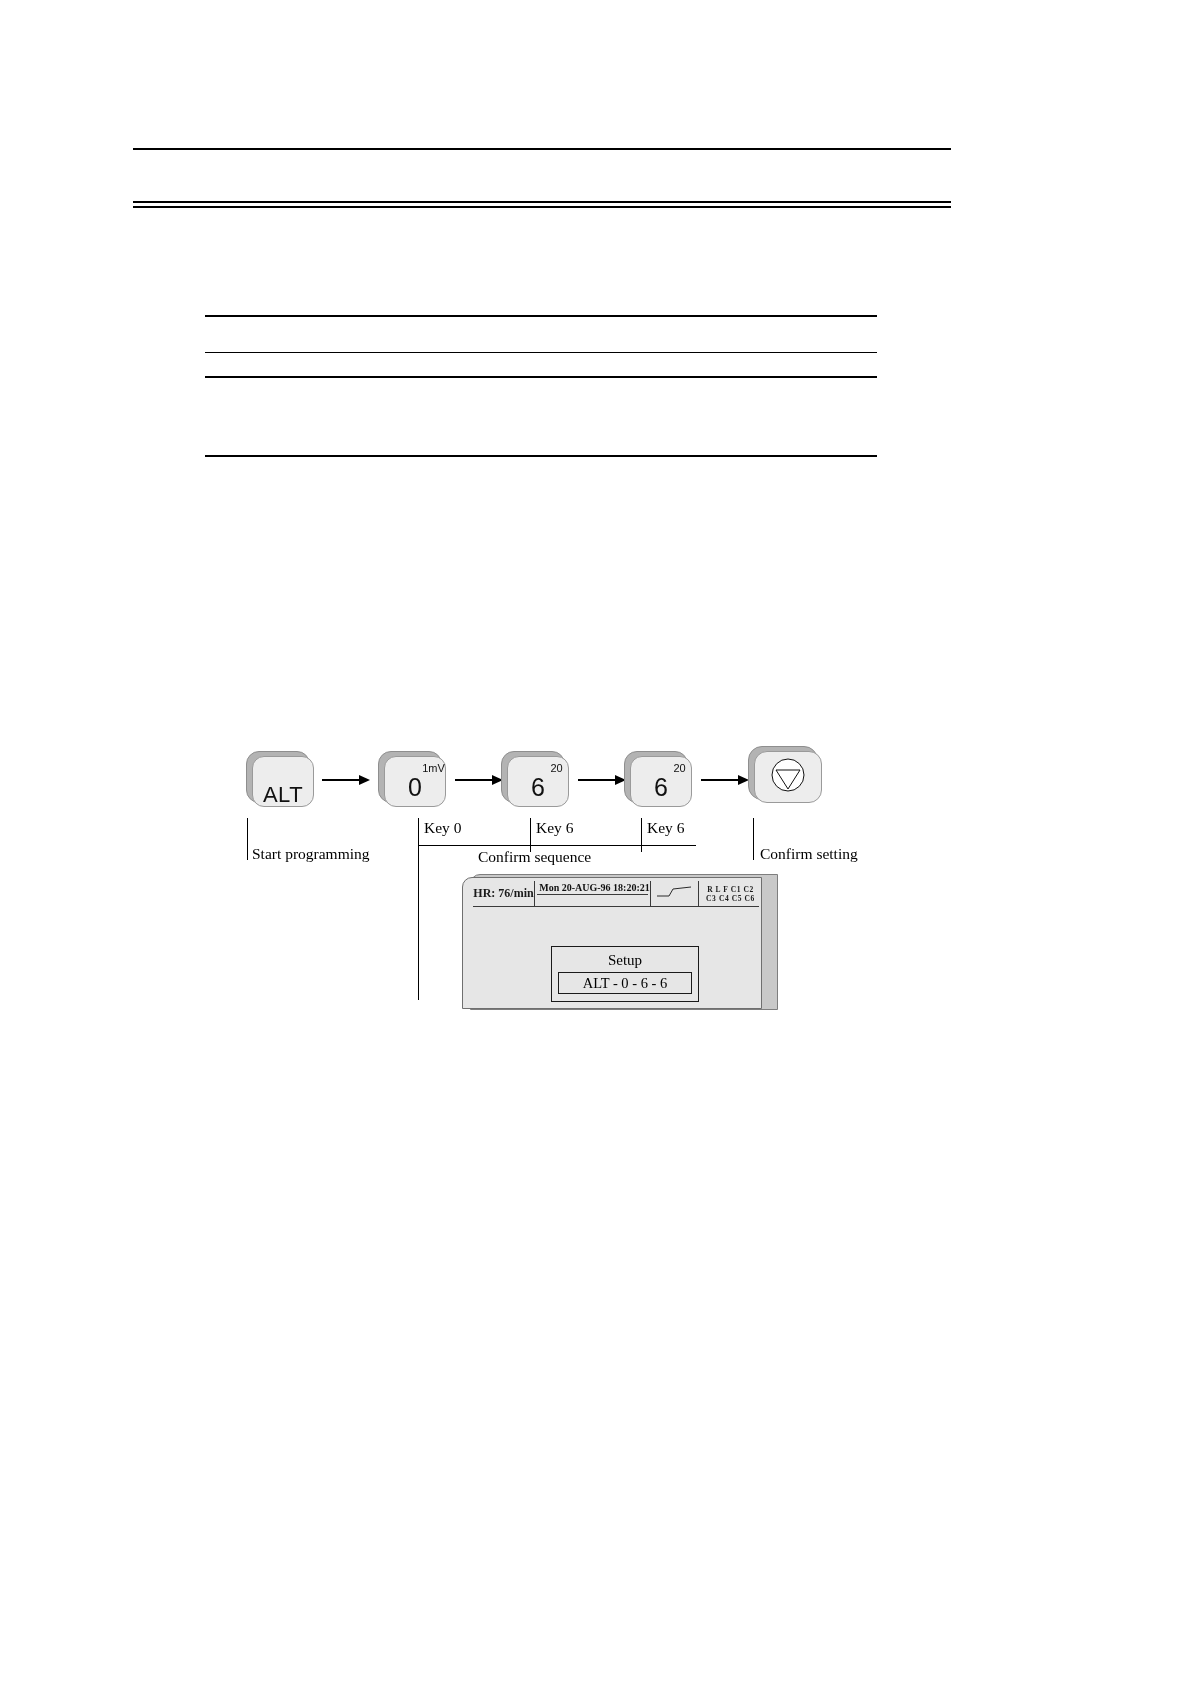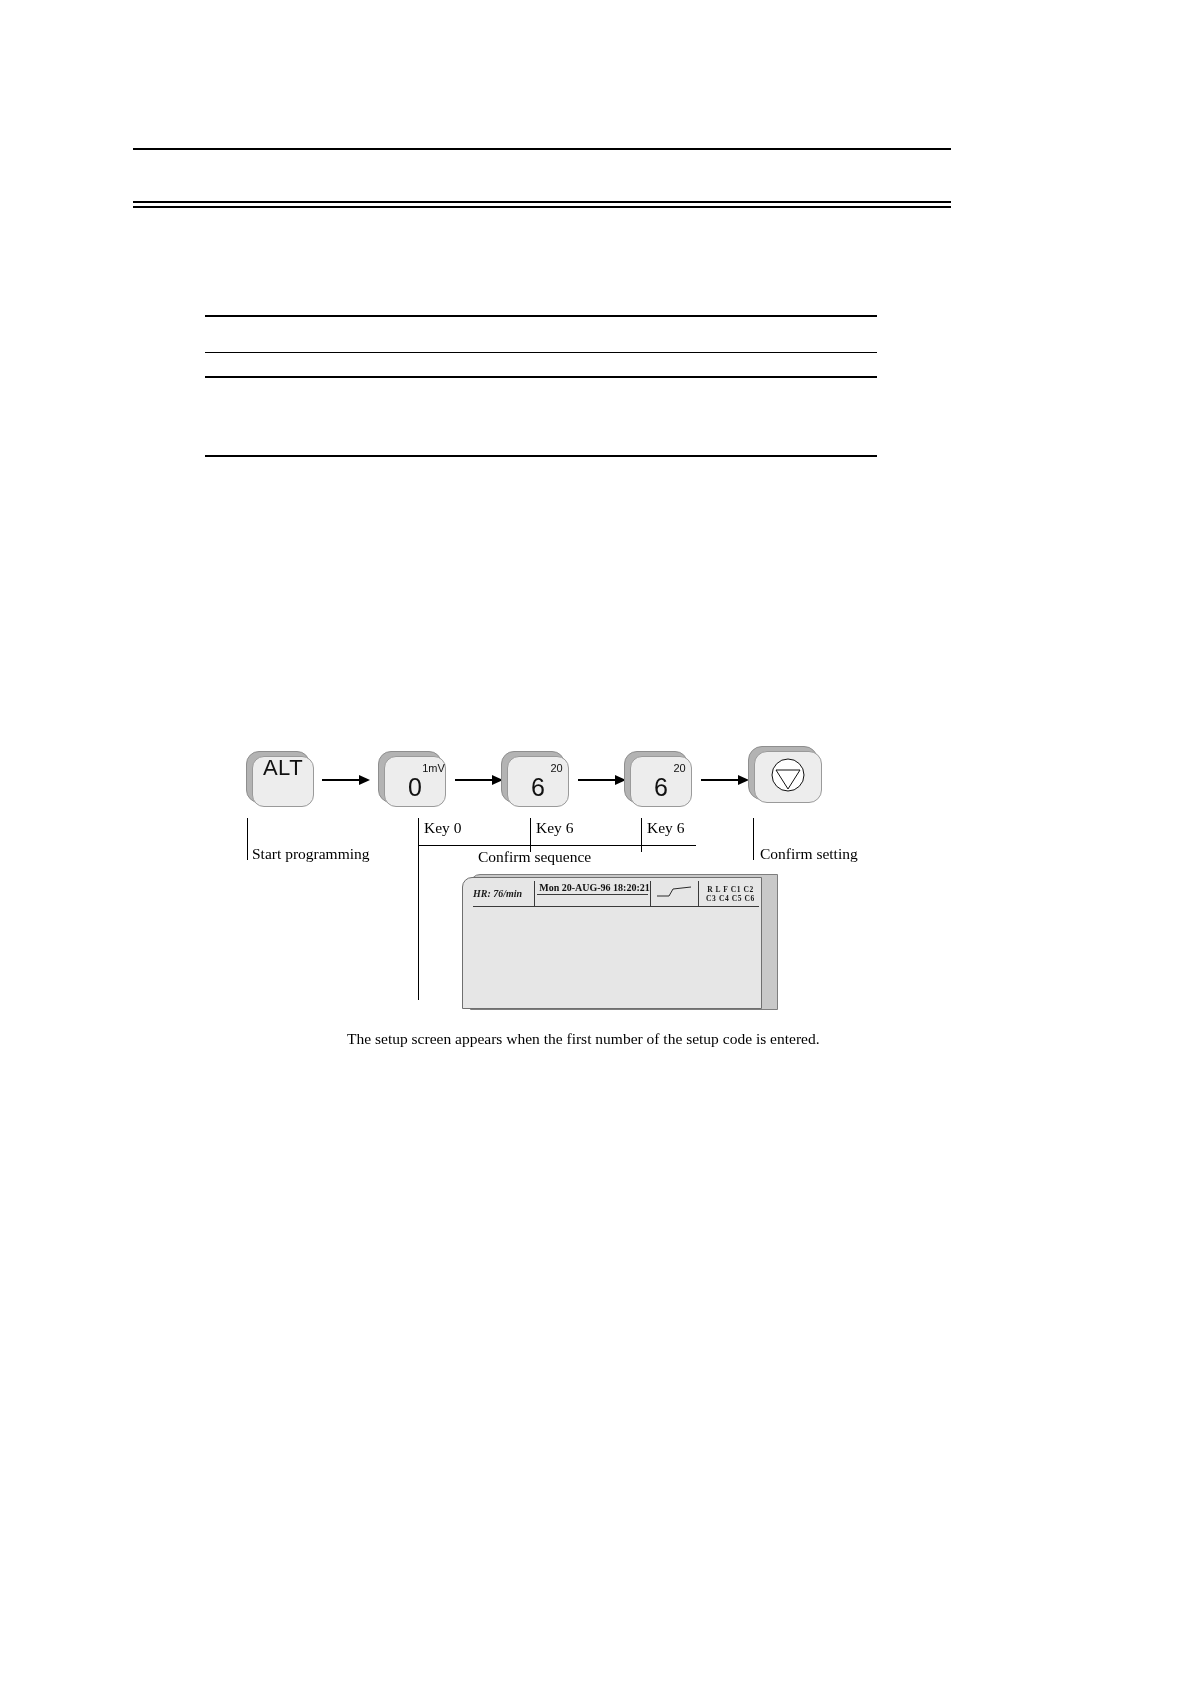--- a/index.html
+++ b/index.html
@@ -83,21 +83,21 @@
   .key .main {
     font-family: "Liberation Sans", sans-serif;
     font-size: 25px;
     color: #111;
     line-height: 1;
   }
   .key .main.small {
     font-size: 22px;
     letter-spacing: 0.5px;
   }
-  .key.single .face { justify-content: flex-start; }
+  .key.single .face { justify-content: flex-end; }
 
   
   .key.confirm { width: 76px; height: 58px; }
   .key.confirm .shadow { width: 70px; height: 54px; border-radius: 14px; }
   .key.confirm .face { width: 68px; height: 52px; border-radius: 13px; }
 
   
   .arrow {
     position: absolute;
     height: 10px;
@@ -180,25 +180,25 @@
   }
   .bar-cell {
     border-right: 1px solid #3a3a3a;
     box-sizing: border-box;
     display: flex;
     align-items: center;
     position: relative;
   }
   .bar-hr {
     width: 62px;
-    font-family: "Liberation Serif", serif;
-    font-size: 10px;
+    justify-content: center;
+    font-family: "Liberation Serif", serif;
+    font-size: 12px;
     font-weight: bold;
     color: #1a1a1a;
-    font-style: italic;
   }
   .bar-dt {
     flex: 1;
     padding-left: 4px;
     flex-direction: column;
     justify-content: flex-start;
   }
   .bar-dt .dt-text {
     font-family: "Liberation Serif", serif;
     font-size: 10px;
@@ -388,19 +388,22 @@
               <polyline points="2,11 14,11 18,4 36,2" fill="none" stroke="#2a2a2a" stroke-width="1"></polyline>
             </svg>
           </span>
         </div>
         <div class="bar-cell bar-leads">
           <div>R  L  F  C1  C2</div>
           <div>C3  C4  C5  C6</div>
         </div>
       </div>
 
+      <div class="setup-box">
+        <div class="setup-title">Setup</div>
+        <div class="setup-code">ALT - 0 - 6 - 6</div>
+      </div>
 
     </div>
   </div>
 
-  <div class="caption">The setup screen appears when the first number of the setup code is entered.</div>
 
 </div>
 
 </body></html>

